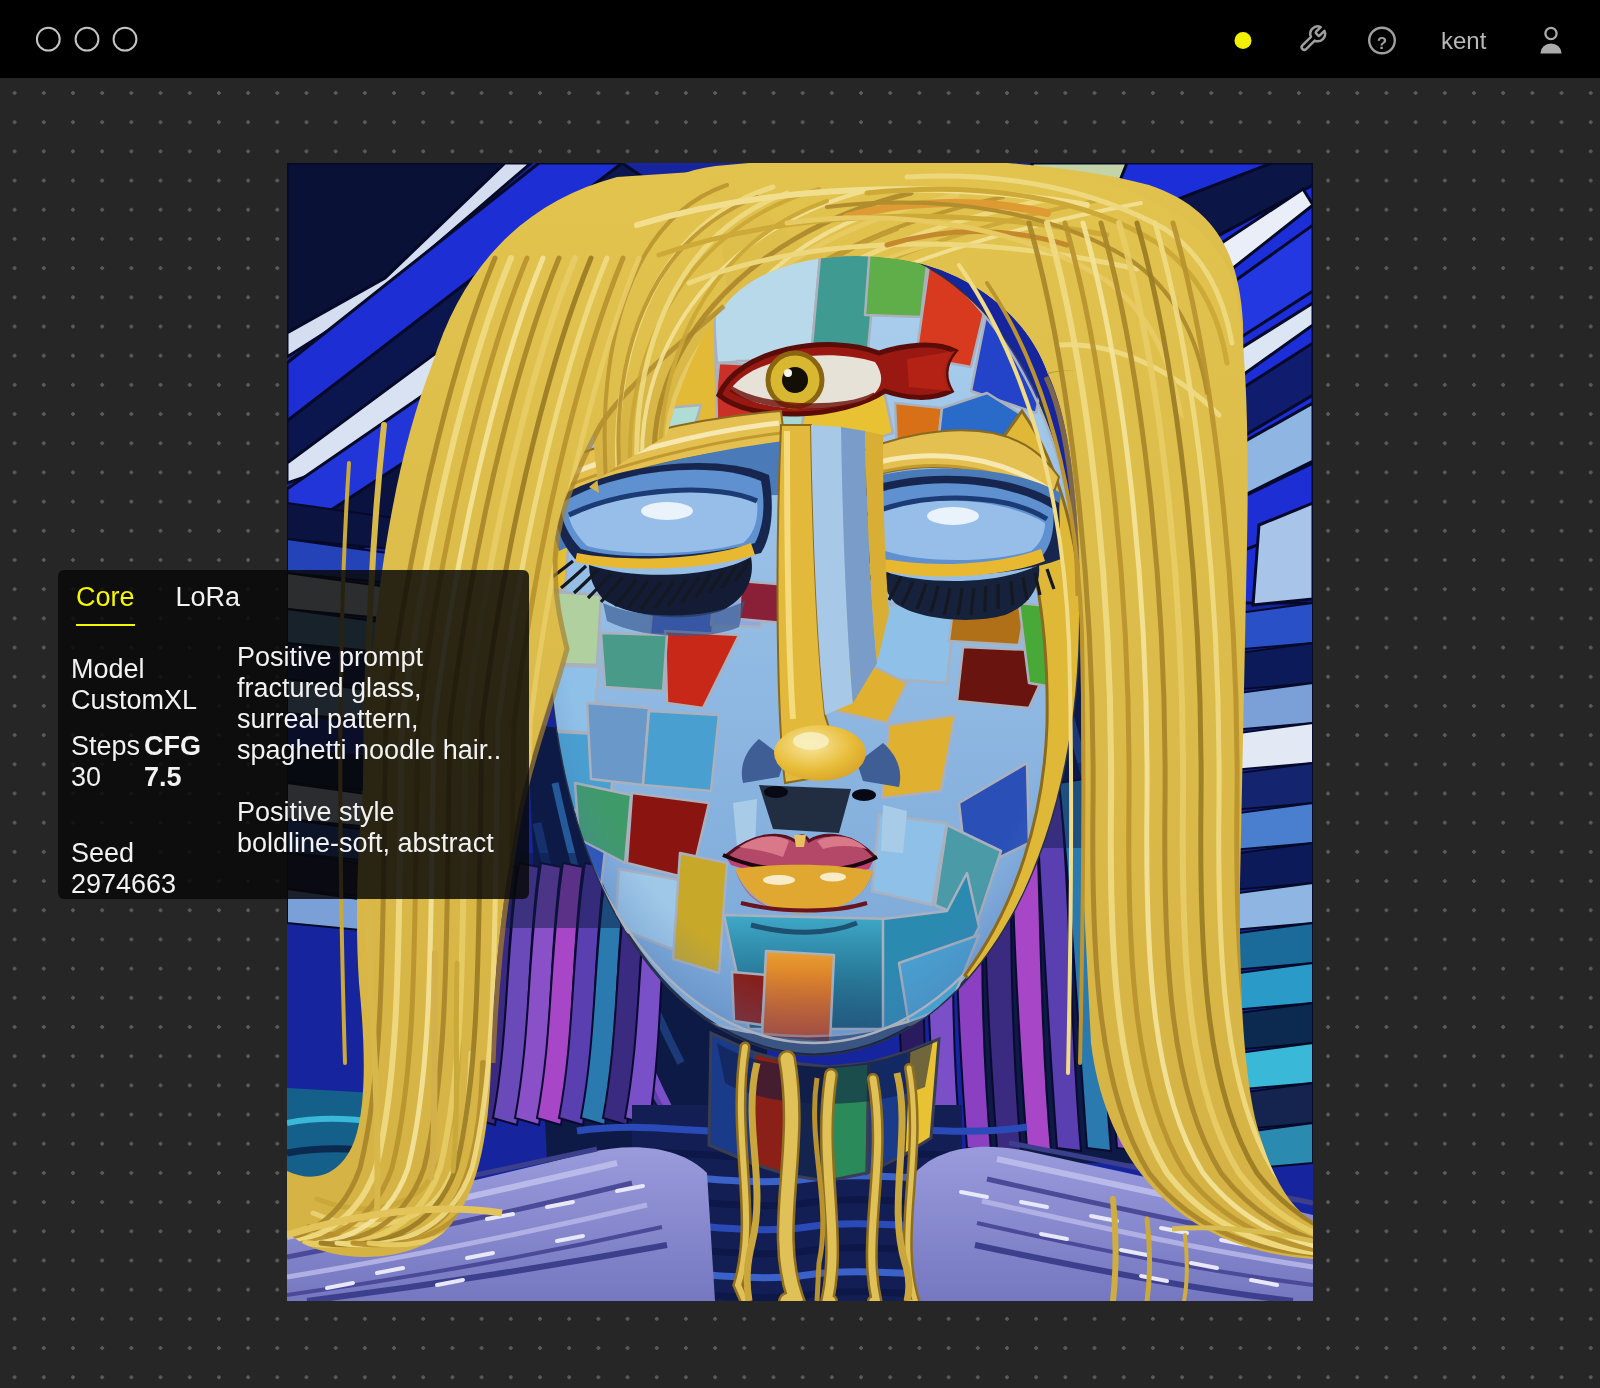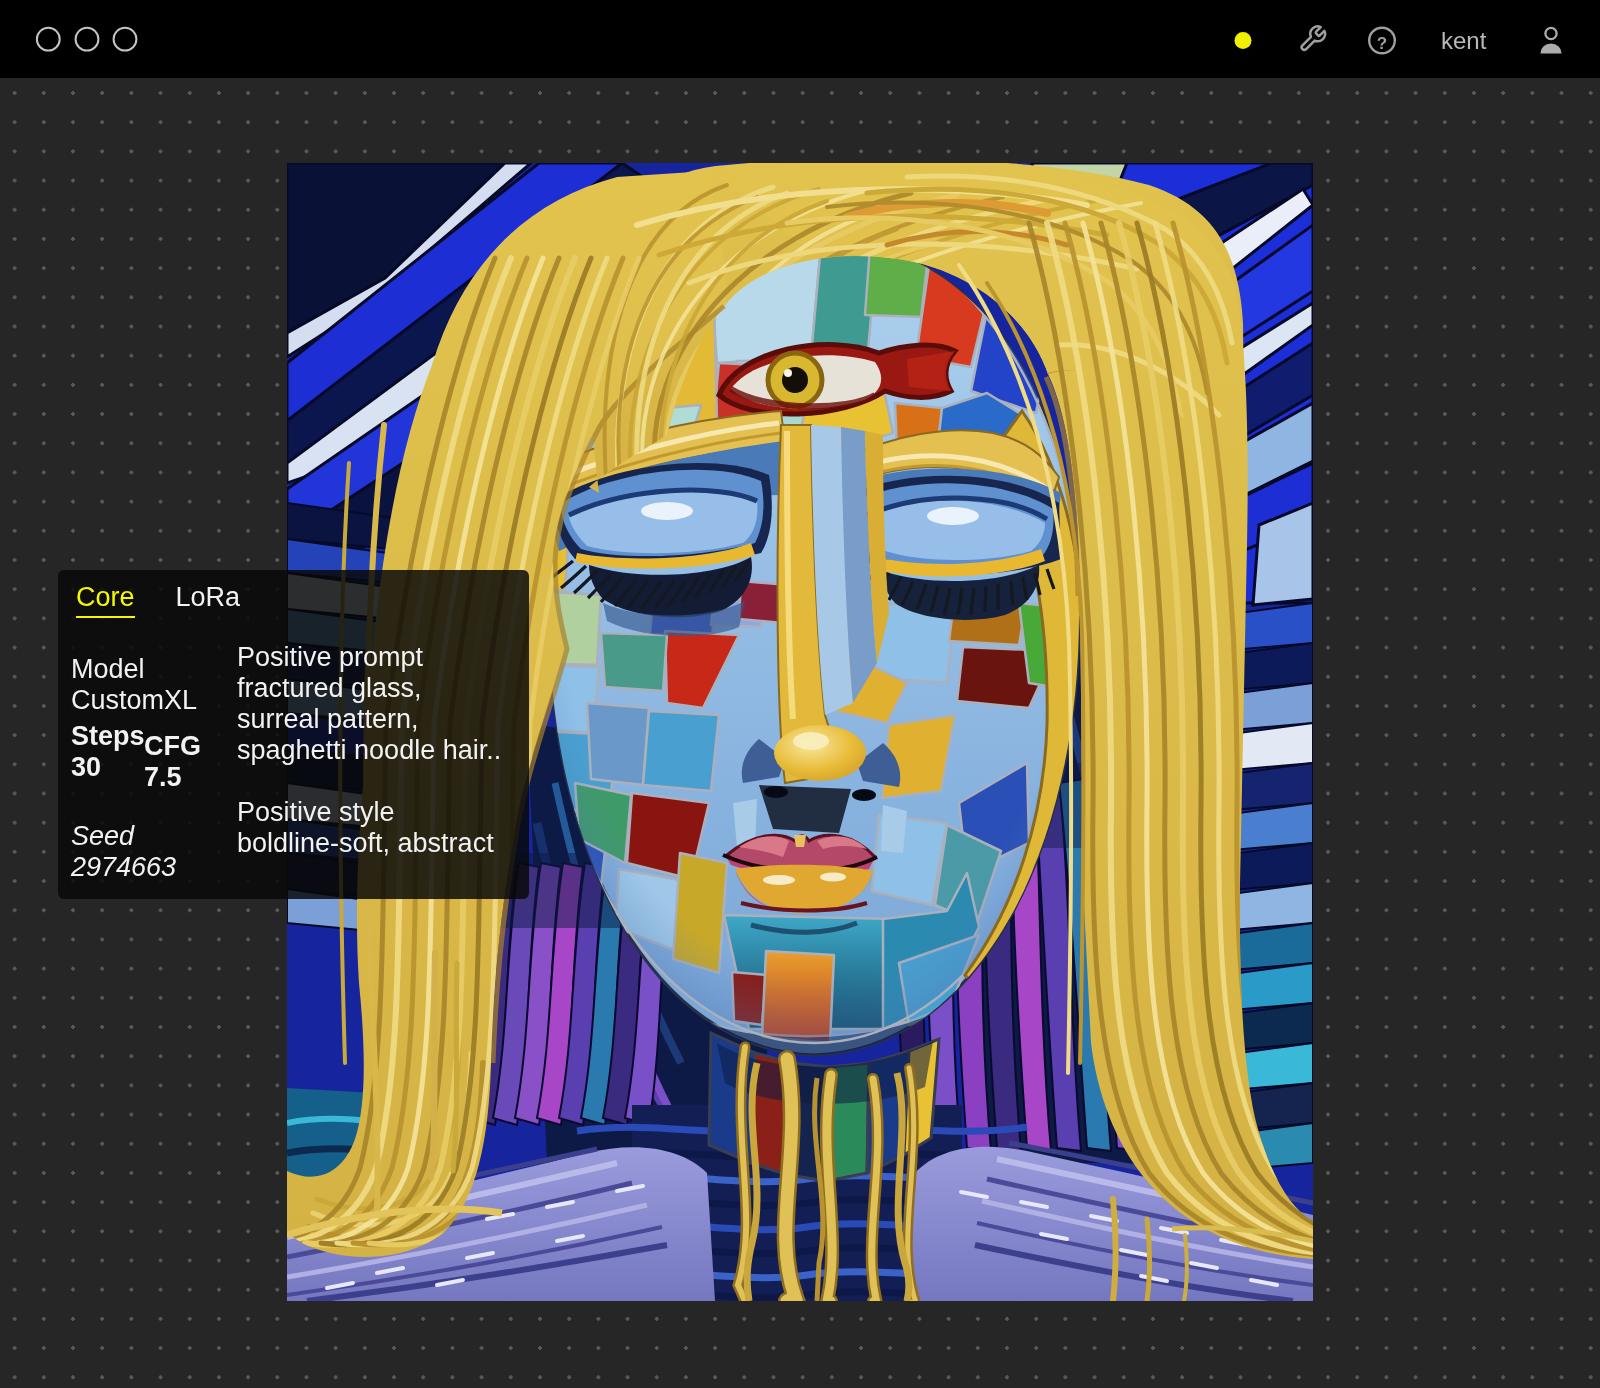--- a/index.html
+++ b/index.html
@@ -4,21 +4,21 @@
 <style>
   html,body{margin:0;padding:0;width:1600px;height:1388px;overflow:hidden;background:#262626;font-family:"Liberation Sans",sans-serif;}
   #dots{position:absolute;left:0;top:78px;width:1600px;height:1310px;background-color:#262626;
     background-image:radial-gradient(circle,#5a5a5a 1.7px,rgba(90,90,90,0) 1.8px);
     background-size:29.2px 29.2px;background-position:0px 0.4px;}
   #topbar{position:absolute;left:0;top:0;width:1600px;height:78px;background:#000;}
   #art{position:absolute;left:287px;top:163px;width:1026px;height:1138px;}
   #panel{position:absolute;left:58px;top:570px;width:471px;height:329px;background:rgba(8,8,8,0.84);
     border-radius:6px;color:#f2f2f2;font-size:27px;line-height:31px;}
   .pt{position:absolute;white-space:nowrap;}
-  #coretab{color:#f5f800;border-bottom:2px solid #f5f800;padding-bottom:4px;}
+  #coretab{color:#f5f800;border-bottom:2px solid #f5f800;padding-bottom:12px;}
 </style>
 </head>
 <body>
 <div id="dots"></div>
 <div id="topbar">
   <svg width="1600" height="78" viewBox="0 0 1600 78">
     <g fill="none" stroke="#c4c4c4" stroke-width="2">
       <circle cx="48.3" cy="39.2" r="11.4"></circle>
       <circle cx="87" cy="39.2" r="11.4"></circle>
       <circle cx="125" cy="39.2" r="11.4"></circle>
@@ -488,18 +488,18 @@
 </g>
 <path d="M470,900 C455,960 480,1020 465,1080 C458,1108 460,1125 462,1138" stroke="#caa73c" stroke-width="7" fill="none"></path>
 <path d="M610,910 C625,970 600,1040 618,1100 C624,1118 622,1130 620,1138" stroke="#caa73c" stroke-width="7" fill="none"></path>
 <path d="M530,915 C520,980 545,1040 532,1100 L530,1138" stroke="#b8922e" stroke-width="5" fill="none"></path>
 <path d="M0,1072 C70,1050 150,1040 215,1050" fill="none" stroke="#e3c45a" stroke-width="7"></path>
 <path d="M1026,1078 C980,1068 930,1062 885,1066" fill="none" stroke="#d8bc50" stroke-width="5"></path>
 </svg>
 <div id="panel">
   <div class="pt" style="left:18px;top:12px;"><span id="coretab">Core</span><span style="color:#f2f2f2;margin-left:41px;">LoRa</span></div>
   <div class="pt" style="left:13px;top:84px;">Model<br>CustomXL</div>
-  <div class="pt" style="left:13px;top:151px;font-weight:bold;">Steps<br>30</div>
+  <div class="pt" style="left:13px;top:161px;">Steps<br>30</div>
   <div class="pt" style="left:86px;top:161px;font-weight:bold;">CFG<br>7.5</div>
-  <div class="pt" style="left:13px;top:251px;font-style:italic;">Seed<br>2974663</div>
+  <div class="pt" style="left:13px;top:268px;">Seed<br>2974663</div>
   <div class="pt" style="left:179px;top:227px;">Positive style<br>boldline-soft, abstract</div>
   <div class="pt" style="left:179px;top:72px;">Positive prompt<br>fractured glass,<br>surreal pattern,<br>spaghetti noodle hair..</div>
 </div>
 
 </body></html>

